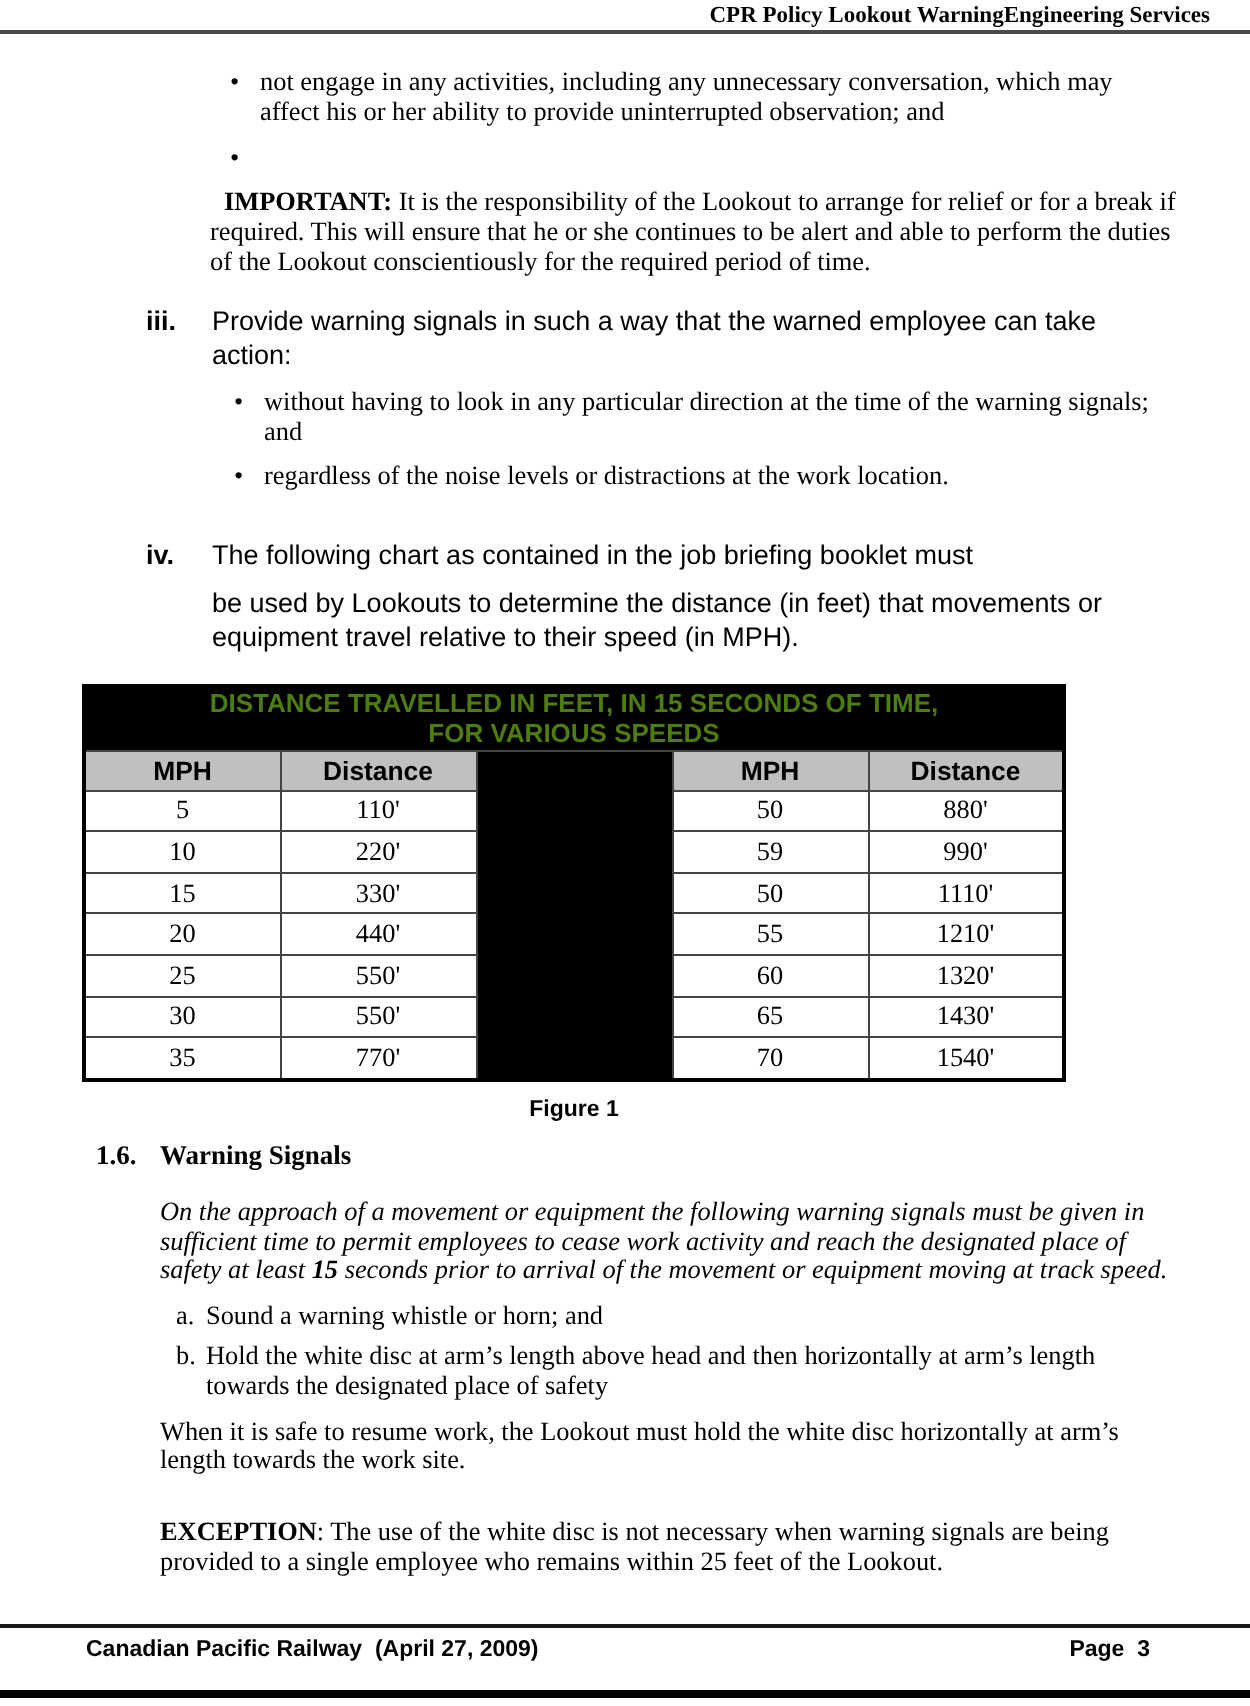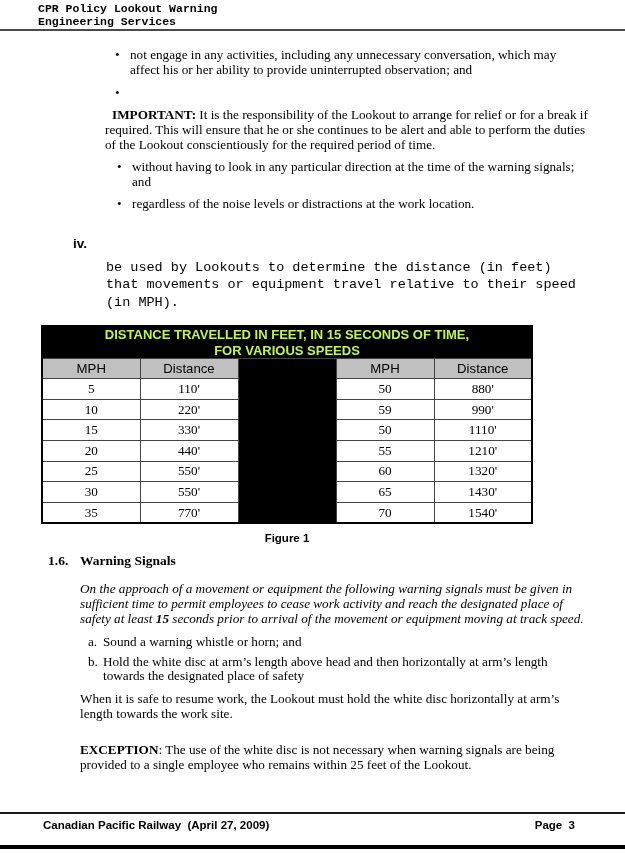--- a/index.html
+++ b/index.html
@@ -4,21 +4,21 @@
 <style>
   html,body { margin:0; padding:0; background:#fff; }
   .page {
     position:relative; width:625px; height:853px; background:#ffffff;
     font-family:"Liberation Serif", serif; color:#000; overflow:hidden;
   }
   
   .header {
     display:flex; justify-content:flex-end; align-items:flex-start;
     padding:2px 20px 1px 38px; border-bottom:2px solid #4a4a4a;
-    font-family:Liberation Mono, monospace; font-weight:bold; font-size:11.5px;flex-direction:column;
+    font-family:Liberation Serif, serif; font-weight:bold; font-size:11.5px;
   }
   .footer-rule { position:absolute; left:0; right:0; top:812px; border-top:2px solid #1a1a1a; }
   .footer-text {
     position:absolute; top:819px; left:43px; right:50px;
     display:flex; justify-content:space-between;
     font-family:"Liberation Sans", sans-serif; font-weight:bold; font-size:11.5px;
     white-space:pre;
   }
   .bottom-bar { position:absolute; left:0; right:0; top:845px; height:4px; background:#000; }
   
@@ -31,34 +31,34 @@
   .bullets-top { margin-top:17px; }
   .important { margin:6px 46px 0 105px; width:487px; text-indent:7px; }
   .roman-item { display:flex; margin-left:73px; }
   .roman-label { width:33px; flex:0 0 33px; font-weight:bold; }
   .roman-text { width:481px; }
   .item-iii { margin-top:13px; }
   .iii-bullets { margin-top:7px; }
   .iii-bullets .bullet-row { margin-left:117px; }
   .iii-bullets .bullet-text { width:453px; }
   .item-iv { margin-top:23px; }
-  .iv-para { margin:6px 0 0 106px; width:484px;font-family:Liberation Mono, monospace; }
+  .iv-para { margin:6px 0 0 106px; width:484px; }
   
   .speed-table-wrap { margin:14px 0 0 41px; width:492px; }
   table.speed { border-collapse:collapse; width:492px; table-layout:fixed; }
   table.speed td, table.speed th { border:1px solid #444; padding:0; }
   table.speed { border:2px solid #000; }
   .tbl-title {
-    background:#000; color:#bef264; text-align:center;
+    background:#000; color:#4d7c0f; text-align:center;
     font-family:"Liberation Sans", sans-serif; font-weight:bold; font-size:13px;
     line-height:15.5px; padding:1px 0 2px 0; border:2px solid #000;
   }
   .tbl-sub {
     background:#c0c0c0; text-align:center;
-    font-family:"Liberation Sans", sans-serif; font-weight:normal; font-size:13.2px;
+    font-family:"Liberation Sans", sans-serif; font-weight:bold; font-size:13.2px;
     height:19px;
   }
   .tbl-cell { text-align:center; font-size:13.2px; height:19.6px; background:#fff; }
   .sep-col { background:#000; border:1px solid #000; }
   .figure-caption {
     margin:8px 0 0 41px; width:492px; text-align:center;
     font-family:"Liberation Sans", sans-serif; font-weight:bold; font-size:11.5px;
   }
   
   .section-heading { display:flex; margin:9px 0 0 48px; font-weight:bold; font-size:13.5px; }
@@ -91,34 +91,39 @@
     </div>
     <div class="bullet-row">
       <span class="bullet-glyph">•</span>
     </div>
   </div>
 
   <div class="serif important">
     <span class="bold">IMPORTANT:</span><span> It is the responsibility of the Lookout to arrange for relief or for a break if required. This will ensure that he or she continues to be alert and able to perform the duties of the Lookout conscientiously for the required period of time.</span>
   </div>
 
+  <div class="sans-item roman-item item-iii">
+    <span class="roman-label">iii.</span>
+    <span class="roman-text">Provide warning signals in such a way that the warned employee can take action:</span>
+  </div>
 
   <div class="serif iii-bullets">
     <div class="bullet-row">
       <span class="bullet-glyph">•</span>
       <span class="bullet-text">without having to look in any particular direction at the time of the warning signals; and</span>
     </div>
     <div class="bullet-row">
       <span class="bullet-glyph">•</span>
       <span class="bullet-text">regardless of the noise levels or distractions at the work location.</span>
     </div>
   </div>
 
   <div class="sans-item roman-item item-iv">
     <span class="roman-label">iv.</span>
+    <span class="roman-text">The following chart as contained in the job briefing booklet must</span>
   </div>
   <div class="sans-item iv-para">be used by Lookouts to determine the distance (in feet) that movements or equipment travel relative to their speed (in MPH).</div>
 
   <div class="speed-table-wrap">
     <table class="speed">
       <tbody>
           <tr>
         <td class="tbl-title" colspan="5">
           <div>DISTANCE TRAVELLED IN FEET, IN 15 SECONDS OF TIME,</div>
           <div>FOR VARIOUS SPEEDS</div>

